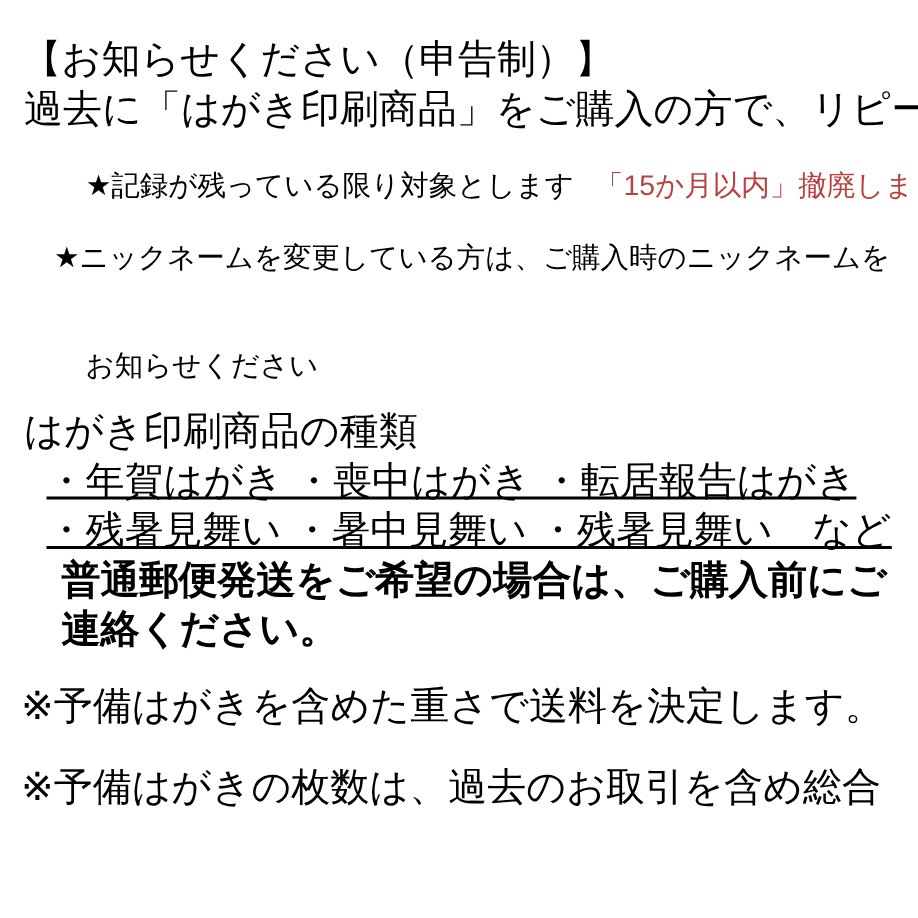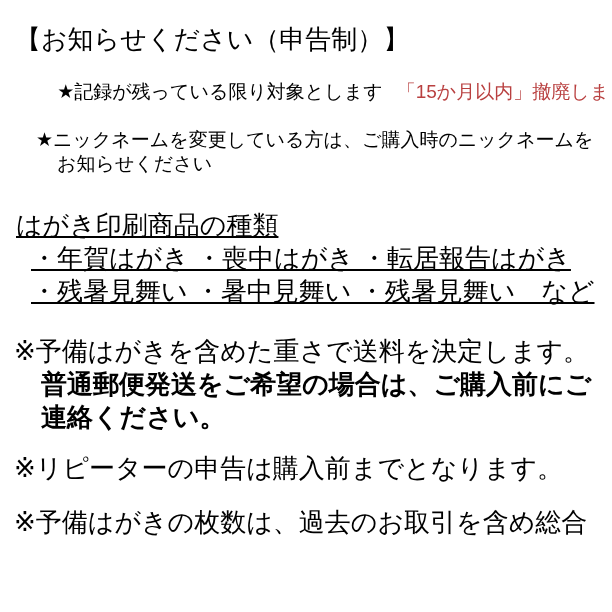--- a/index.html
+++ b/index.html
@@ -27,58 +27,58 @@
     white-space: pre;
   }
   .small {
     font-size: 19px;
     line-height: 24px;
     white-space: pre;
   }
   .title        { margin: 23px 0 0 15px; }
   .body-line    { margin-left: 16px; }
   .star-line    { margin-left: 36px; }
-  .star-cont    { margin-left: 57px; }
+  .star-cont    { margin-left: 57px; margin-top: 48px; }
   .highlight    { color: #b94040; margin-left: 14px; }
-  .gap-a        { margin-top: 33px; text-decoration: underline; }
+  .gap-a        { margin-top: 14px; }
   .gap-b        { margin-top: 27px; }
   .gap-c        { margin-top: 18px; }
   .gap-d        { margin-top: 21px; }
   .types-heading { margin-left: 16px; }
   .types-row     { margin-left: 31px; text-decoration: underline; }
   .note-first    { margin-left: 14px; }
   .note-cont     { margin-left: 41px; font-weight: bold; }
 </style>
 </head>
 <body>
 
 <div class="page">
 
   <div class="big title">【お知らせください（申告制）】</div>
 
+  <div class="big body-line">過去に「はがき印刷商品」をご購入の方で、リピー</div>
 
 
 
   <div class="small star-line">
     <span>★記録が残っている限り対象とします</span><span class="highlight">「15か月以内」撤廃しました</span>
   </div>
 
   <div class="small star-line">★ニックネームを変更している方は、ご購入時のニックネームを</div>
 
   <div class="small star-cont">お知らせください</div>
 
   <div class="big types-heading gap-a">はがき印刷商品の種類</div>
 
   <div class="big types-row">・年賀はがき ・喪中はがき ・転居報告はがき</div>
 
   <div class="big types-row">・残暑見舞い ・暑中見舞い ・残暑見舞い　など</div>
 
-  <div class="big note-first gap-b">※予備はがきを含めた重さで送料を決定します。</div>
 
   <div class="big note-cont">普通郵便発送をご希望の場合は、ご購入前にご</div>
 
   <div class="big note-cont">連絡ください。</div>
 
-  <div class="big note-first gap-c">※リピーターの申告は購入前までとなります。</div>
+  <div class="big note-first gap-c">※予備はがきを含めた重さで送料を決定します。</div>
 
   <div class="big note-first gap-d">※予備はがきの枚数は、過去のお取引を含め総合</div>
 
 </div>
 
 </body></html>

